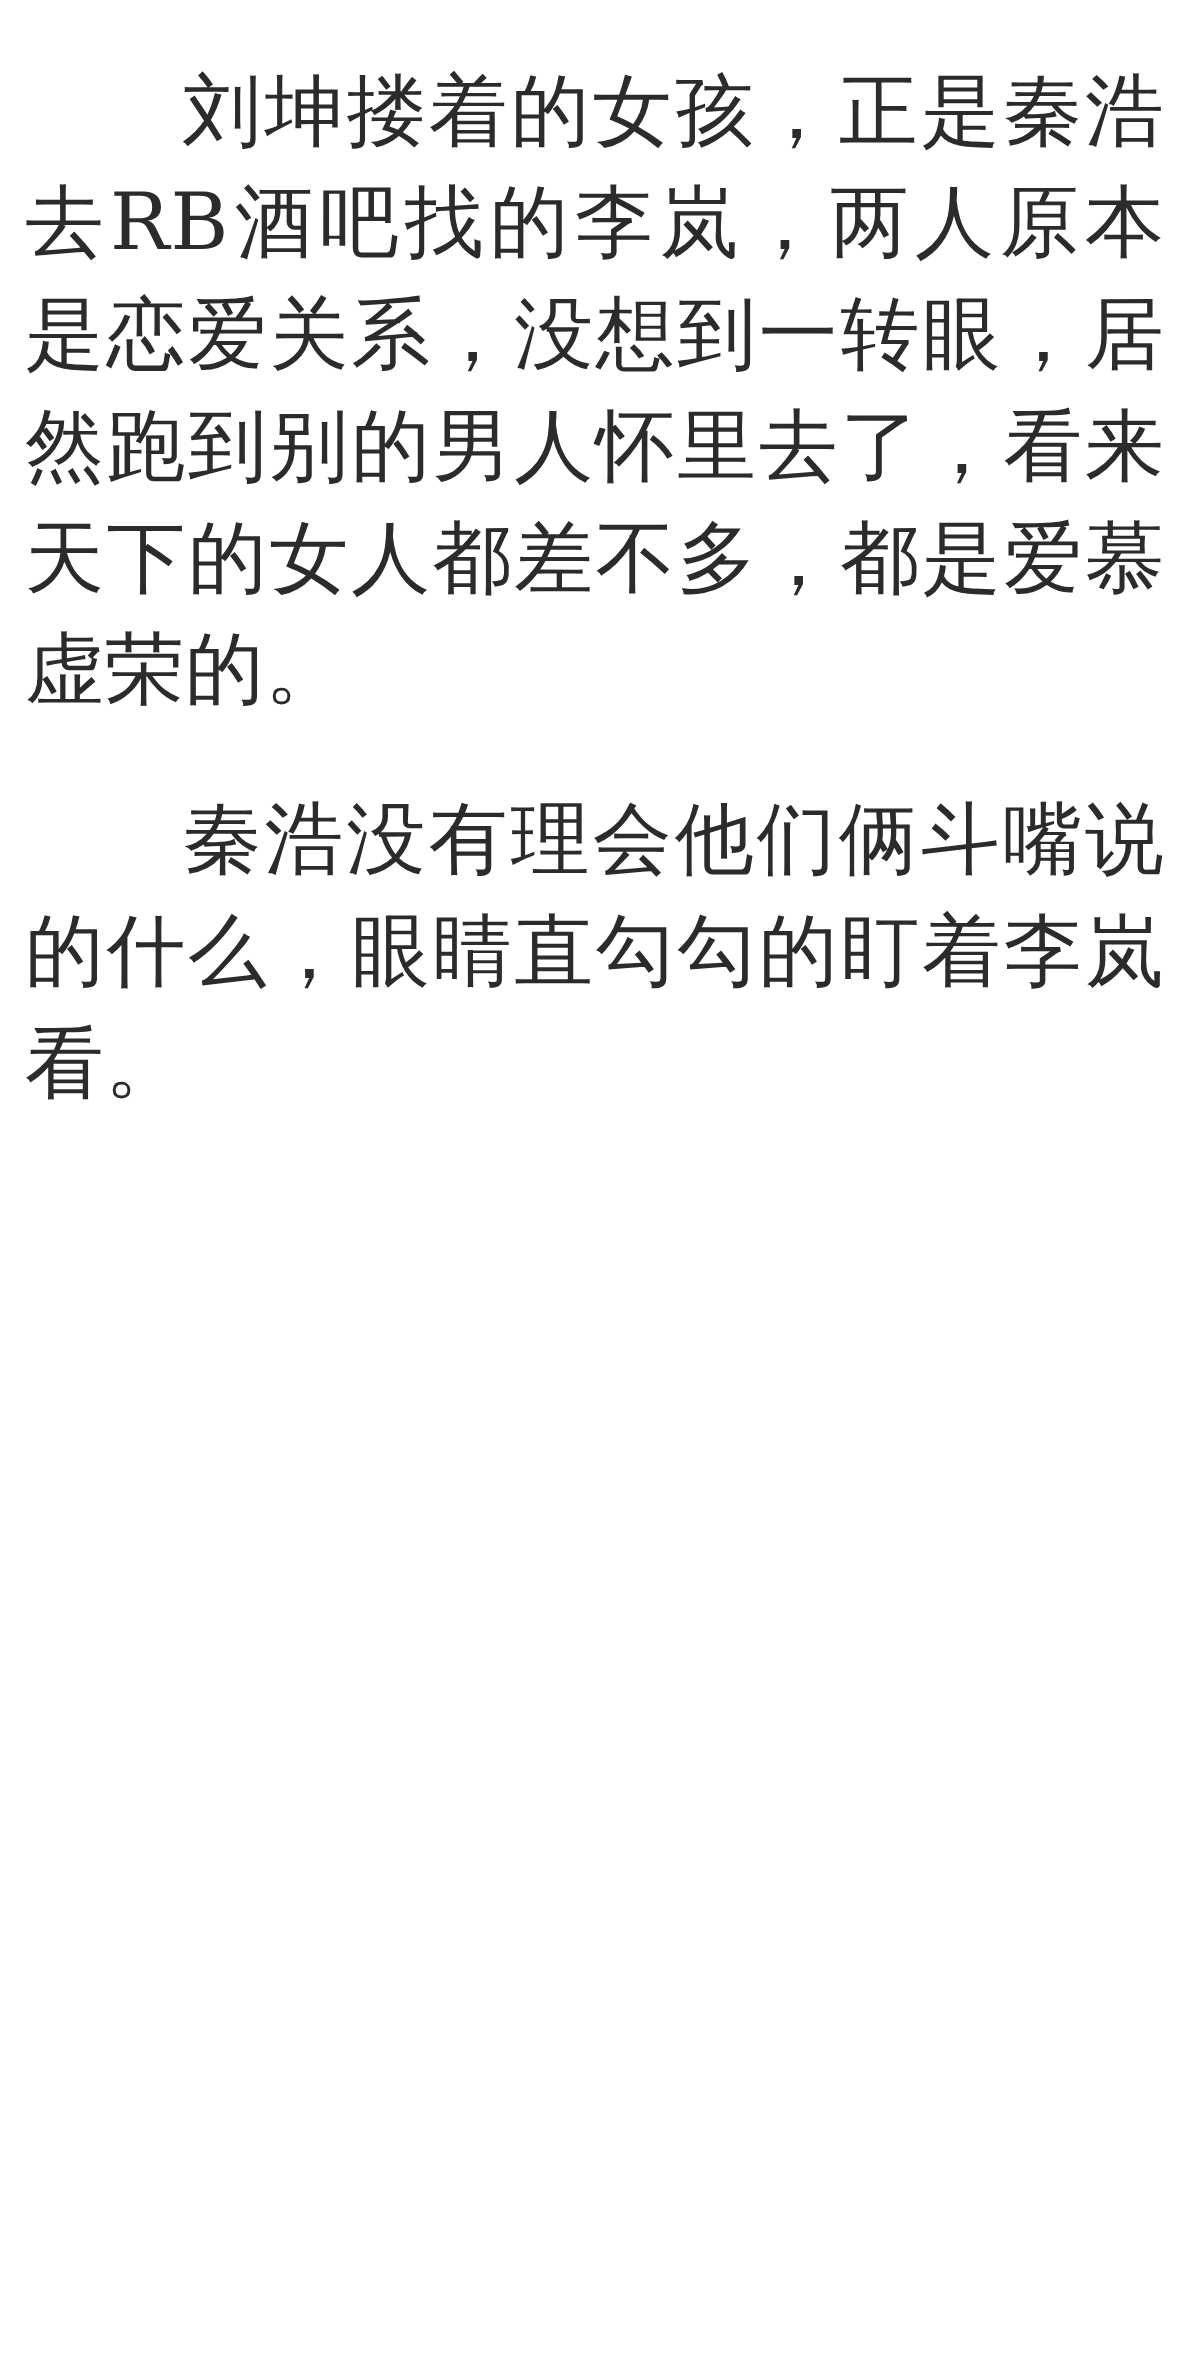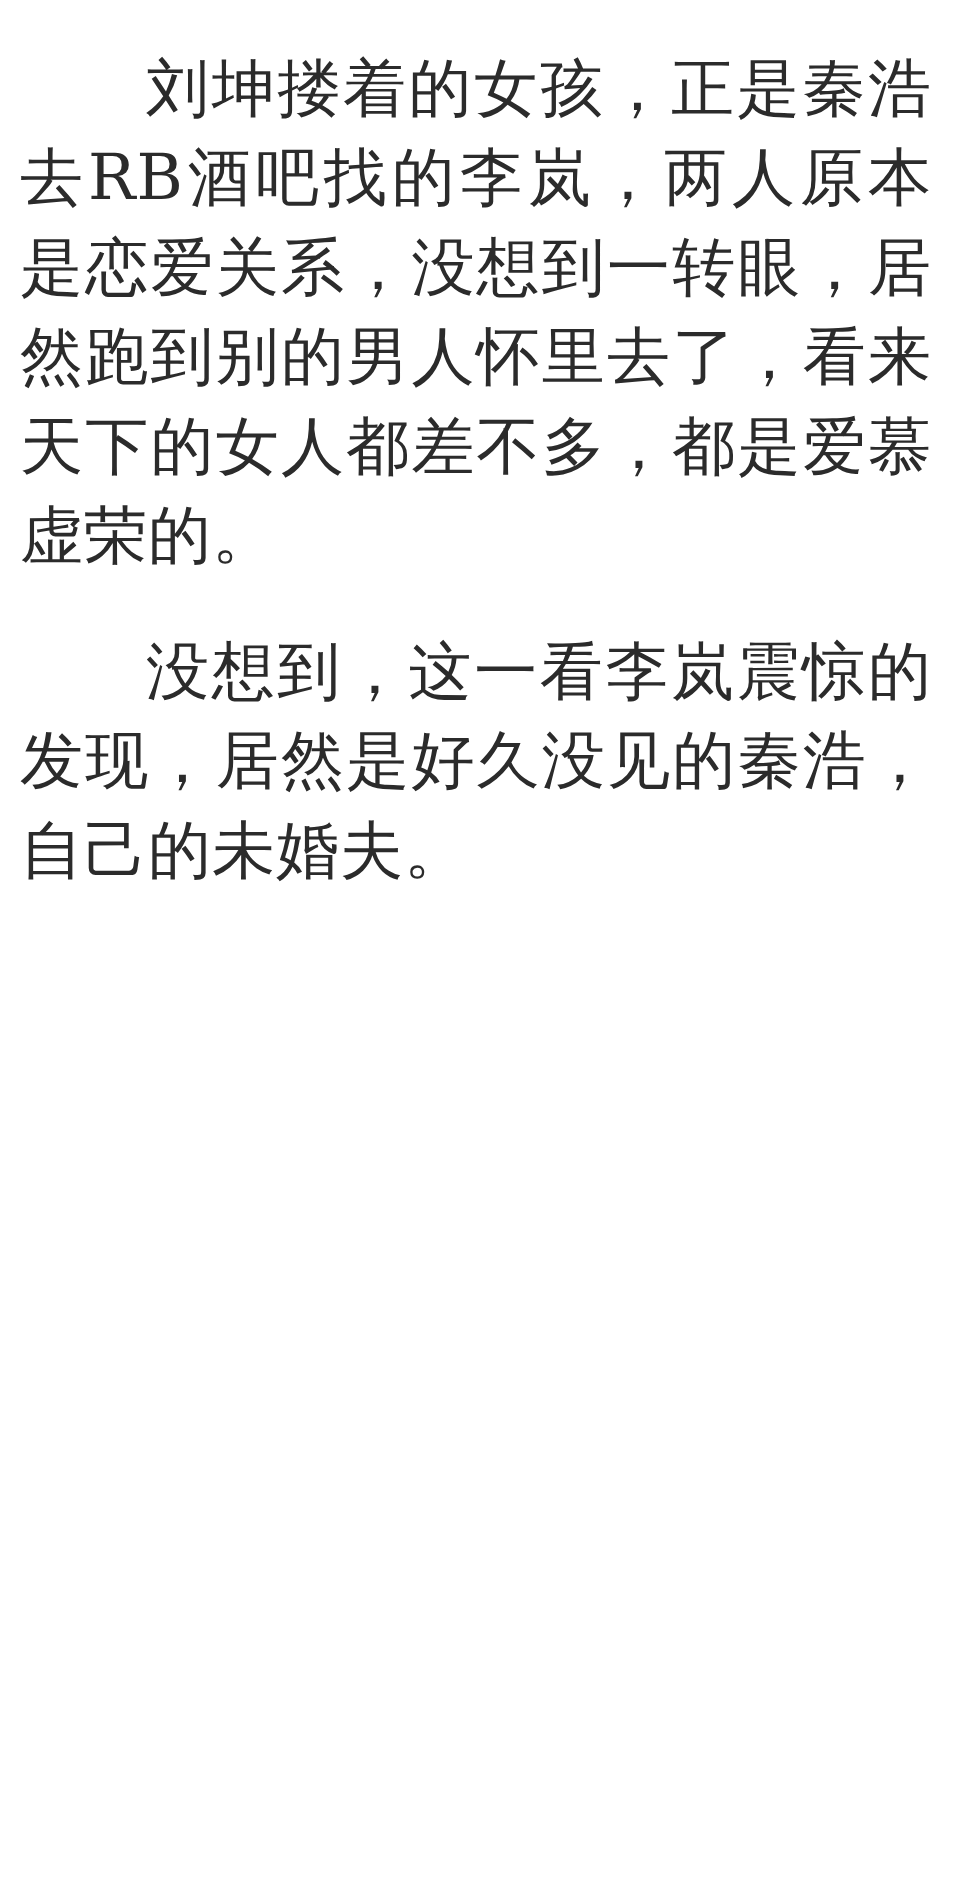--- a/index.html
+++ b/index.html
@@ -38,15 +38,15 @@
   .paragraph:last-child {
     margin-bottom: 0;
   }
 </style>
 </head>
 <body>
 
 <div class="page">
   <div class="reader-body">
     <p class="paragraph">刘坤搂着的女孩，正是秦浩去RB酒吧找的李岚，两人原本是恋爱关系，没想到一转眼，居然跑到别的男人怀里去了，看来天下的女人都差不多，都是爱慕虚荣的。</p>
-    <p class="paragraph">没想到，这一看李岚震惊的发现，居然是好久没见的秦浩，自己的未婚夫。</p>
+    <p class="paragraph">秦浩没有理会他们俩斗嘴说的什么，眼睛直勾勾的盯着李岚看。</p>
   </div>
 </div>
 
 </body></html>

